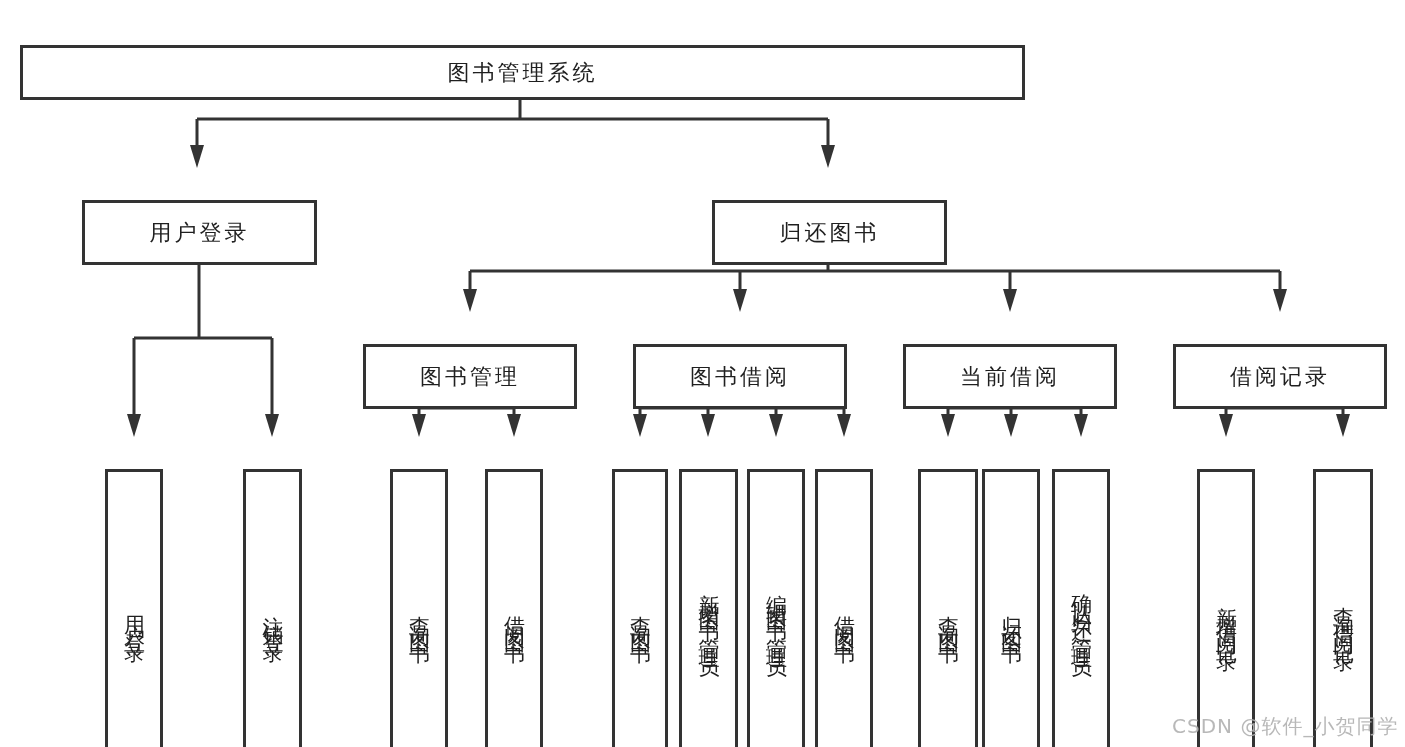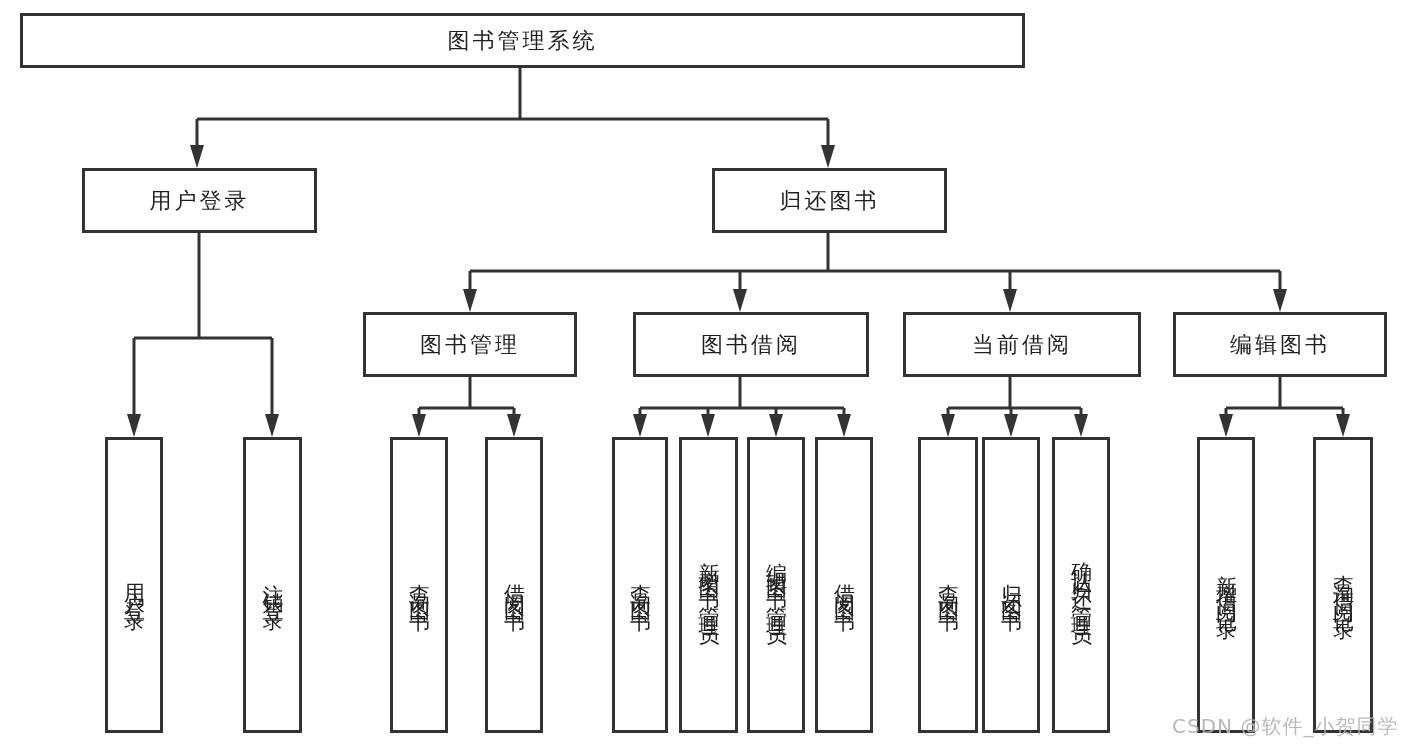--- a/index.html
+++ b/index.html
@@ -8,20 +8,21 @@
     background:#ffffff;
     font-family:"DejaVu Sans","Liberation Sans",sans-serif;
     color:#1f1f1f;
   }
   .wires{position:absolute;left:0;top:0;z-index:1;}
   .box{
     position:absolute;box-sizing:border-box;
     border:3px solid #333333;background:#ffffff;
     display:flex;align-items:center;justify-content:center;
     z-index:2;
+    margin-top:32px;
   }
   .h .lbl{
     font-size:22px;letter-spacing:3px;white-space:nowrap;color:#1f1f1f;
   }
   .v .lbl{
     writing-mode:vertical-rl;text-orientation:mixed;
     font-size:21px;line-height:1;letter-spacing:9px;
     white-space:nowrap;color:#1f1f1f;
   }
   .watermark{
@@ -87,28 +88,28 @@
 <div class="box h" style="left:82px;top:168px;width:235px;height:65px">
   <span class="lbl">用户登录</span>
 </div>
 <div class="box h" style="left:712px;top:168px;width:235px;height:65px">
   <span class="lbl">归还图书</span>
 </div>
 
 <div class="box h" style="left:363px;top:312px;width:214px;height:65px">
   <span class="lbl">图书管理</span>
 </div>
-<div class="box h" style="left:633px;top:312px;width:236px;height:65px">
+<div class="box h" style="left:633px;top:312px;width:214px;height:65px">
   <span class="lbl">图书借阅</span>
 </div>
-<div class="box h" style="left:903px;top:312px;width:238px;height:65px">
+<div class="box h" style="left:903px;top:312px;width:214px;height:65px">
   <span class="lbl">当前借阅</span>
 </div>
 <div class="box h" style="left:1173px;top:312px;width:214px;height:65px">
-  <span class="lbl">编辑图书</span>
+  <span class="lbl">借阅记录</span>
 </div>
 
 <div class="box v" style="left:105px;top:437px;width:58px;height:296px">
   <span class="lbl">用户登录</span>
 </div>
 <div class="box v" style="left:243px;top:437px;width:59px;height:296px">
   <span class="lbl">注销登录</span>
 </div>
 
 <div class="box v" style="left:390px;top:437px;width:58px;height:296px">

